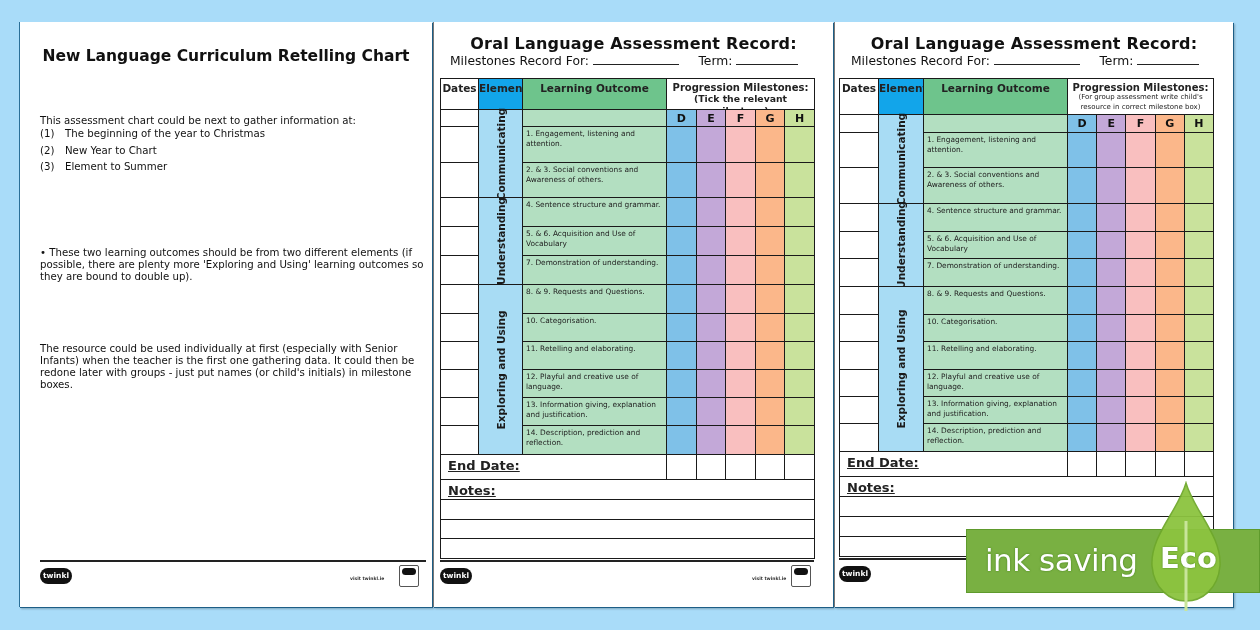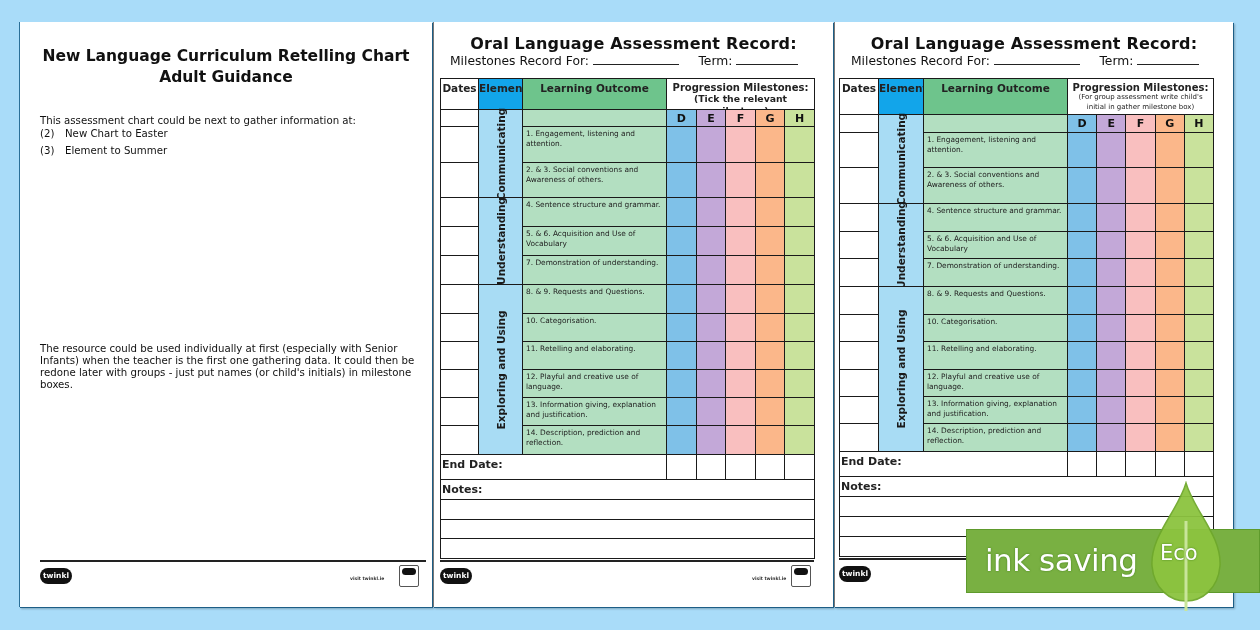--- a/index.html
+++ b/index.html
@@ -23,46 +23,47 @@
   .cell { position:absolute; box-sizing:border-box; border:1px solid #1a1a1a; margin:0; }
   .hdr { font-size:10.5px; font-weight:bold; text-align:center; color:#222; }
   .elem { background:#a8dcf4; }
   .elem-hdr { background:#12a5ea; }
   .out { background:#b3dfc1; font-size:7.4px; line-height:10px; padding:2px 3px; color:#222; }
   .out-hdr { background:#6ec48c; }
   .vlabel { position:absolute; left:50%; top:50%; transform:translate(-50%,-50%) rotate(-90deg); white-space:nowrap; font-size:10.5px; font-weight:bold; color:#1a1a1a; }
   .m { font-weight:bold; font-size:11px; text-align:center; line-height:16px; }
   .mD { background:#7fc1e8; } .mE { background:#c3a8d8; } .mF { background:#f9bfbf; } .mG { background:#fbb78a; } .mH { background:#c9e29c; }
   .plain { background:#fff; }
-  .lbl { font-size:11px; font-weight:bold; padding:3px 1px; color:#222; }
+  .lbl { font-size:13px; font-weight:bold; padding:3px 7px; color:#222;text-decoration:underline; }
 
   .footer-line { position:absolute; height:2px; background:#222; }
   .twinkl { position:absolute; width:32px; height:16px; background:#111; border-radius:9px; color:#fff; font-size:7.5px; font-weight:bold; text-align:center; line-height:16px; }
   .visit { position:absolute; font-size:4.5px; font-weight:bold; color:#333; }
   .badge { position:absolute; width:18px; height:20px; border:1px solid #555; border-radius:2px; background:#fff; }
   .badge::before { content:""; position:absolute; left:2px; top:2px; width:14px; height:7px; background:#111; border-radius:5px; }
 
   #eco-banner { position:absolute; left:966px; top:529px; width:294px; height:64px; background:#79b042; border:1px solid #5e9a2c; box-sizing:border-box; }
   #eco-text { position:absolute; left:18px; top:12px; font-size:31px; color:#fff; font-family:"DejaVu Sans", sans-serif; letter-spacing:-0.5px; text-shadow: 0 0 2px #3f7a19; }
   #eco-drop { position:absolute; left:1148px; top:481px; width:76px; height:130px; }
-  #eco-label { position:absolute; left:1160px; top:541px; font-size:21px; font-weight:normal; color:#fff; text-shadow:0 0 2px #3f7a19; }
+  #eco-label { position:absolute; left:1160px; top:541px; font-size:29px; font-weight:bold; color:#fff; text-shadow:0 0 2px #3f7a19; }
 </style>
 </head>
 <body>
 
 <div class="page" id="page-left">
   <div class="g-title">
     <div>New Language Curriculum Retelling Chart</div>
-    <div>Adult Guidance</div>
   </div>
   <div class="g-text" style="top:93px;">This assessment chart could be next to gather information at:</div>
   <div class="g-list" style="top:104px;">
-    <div><span class="num">(2)</span><span>New Chart to Easter</span></div>
+    <div><span class="num">(1)</span><span>The beginning of the year to Christmas</span></div>
+    <div><span class="num">(2)</span><span>New Year to Chart</span></div>
     <div><span class="num">(3)</span><span>Element to Summer</span></div>
   </div>
+  <div class="g-text" style="top:225px;">• These two learning outcomes should be from two different elements (if possible, there are plenty more 'Exploring and Using' learning outcomes so they are bound to double up).</div>
   <div class="g-text" style="top:321px;">The resource could be used individually at first (especially with Senior Infants) when the teacher is the first one gathering data.  It could then be redone later with groups - just put names (or child's initials) in milestone boxes.</div>
 
   <div class="footer-line" style="left:20px; width:386px; top:538px;"></div>
   <div class="twinkl" style="left:20px; top:546px;">twinkl</div>
   <div class="visit" style="left:330px; top:554px;">visit twinkl.ie</div>
   <div class="badge" style="left:379px; top:543px;"></div>
 </div>
 
 <div class="page" id="page-mid">
   <div class="rec-title" style="top:12px;">Oral Language Assessment Record:</div>
@@ -200,21 +201,21 @@
     &nbsp;&nbsp;&nbsp;
     <span>Term:</span>
     <span class="line" style="width:62px;"></span>
   </div>
   <div class="tbl" id="tbl-right" style="left:0; top:0;">
       <div class="cell plain hdr" style="left: 4px; top: 56px; width: 40px; height: 37px; padding-top: 3px;">Dates</div>
       <div class="cell elem-hdr hdr" style="left: 43px; top: 56px; width: 46px; height: 37px; padding-top: 3px;">Element</div>
       <div class="cell out-hdr hdr" style="left: 88px; top: 56px; width: 145px; height: 37px; padding-top: 3px;">Learning Outcome</div>
       <div class="cell plain hdr" style="left: 232px; top: 56px; width: 147px; height: 37px; padding-top: 3px;">
         <div style="font-weight: bold; font-size: 10px;">Progression Milestones:</div>
-        <div style="font-size: 7px; font-weight: normal; line-height: 9.5px; padding: 0px 4px;">(For group assessment write child's initial in gather milestone box)</div>
+        <div style="font-size: 7px; font-weight: normal; line-height: 9.5px; padding: 0px 4px;">(For group assessment write child's resource in correct milestone box)</div>
       </div>
       <div class="cell plain" style="left: 4px; top: 92px; width: 40px; height: 19px;"></div>
       <div class="cell out" style="left: 88px; top: 92px; width: 145px; height: 19px;"></div>
       <div class="cell m mD" style="left: 232px; top: 92px; width: 30.2px; height: 19px; line-height: 18px;">D</div>
       <div class="cell m mE" style="left: 261.2px; top: 92px; width: 30.2px; height: 19px; line-height: 18px;">E</div>
       <div class="cell m mF" style="left: 290.4px; top: 92px; width: 30.2px; height: 19px; line-height: 18px;">F</div>
       <div class="cell m mG" style="left: 319.6px; top: 92px; width: 30.2px; height: 19px; line-height: 18px;">G</div>
       <div class="cell m mH" style="left: 348.8px; top: 92px; width: 30.2px; height: 19px; line-height: 18px;">H</div>
       <div class="cell elem" style="left: 43px; top: 92px; width: 46px; height: 90px;">
         <div class="vlabel">Communicating</div>

